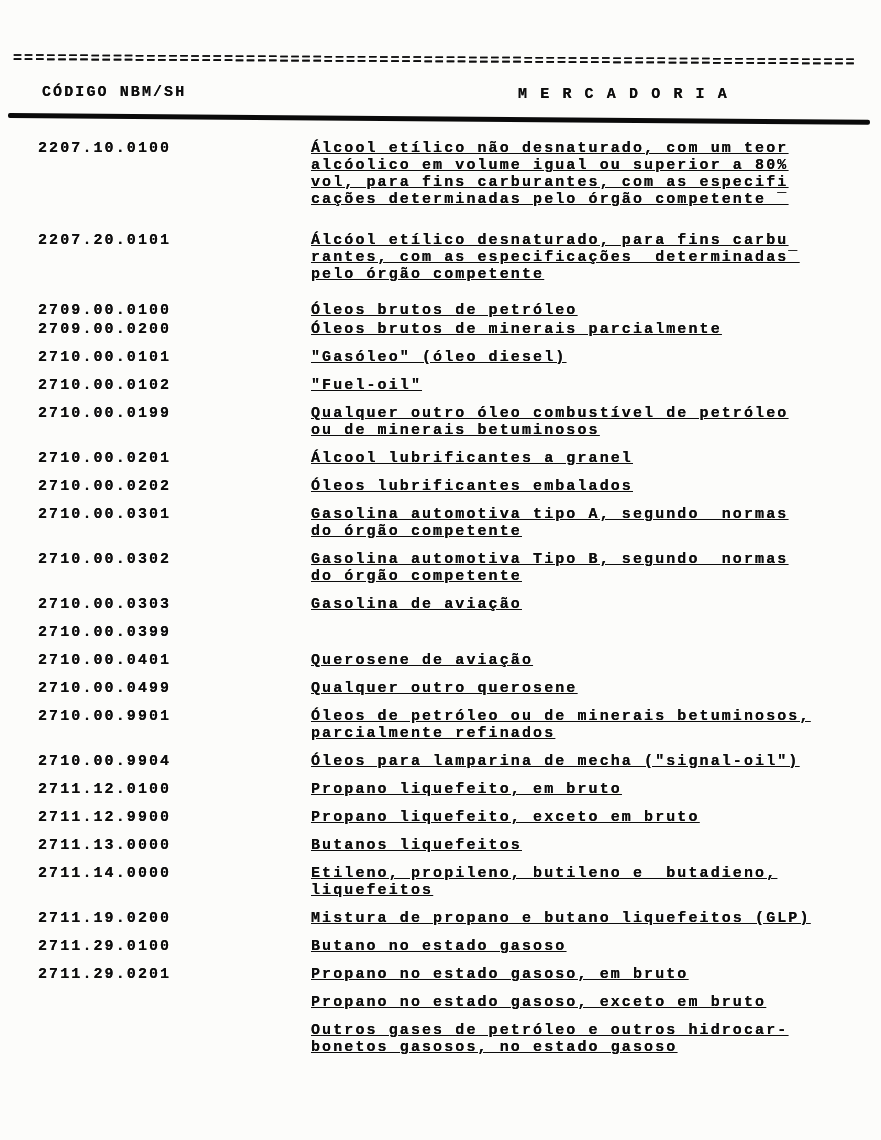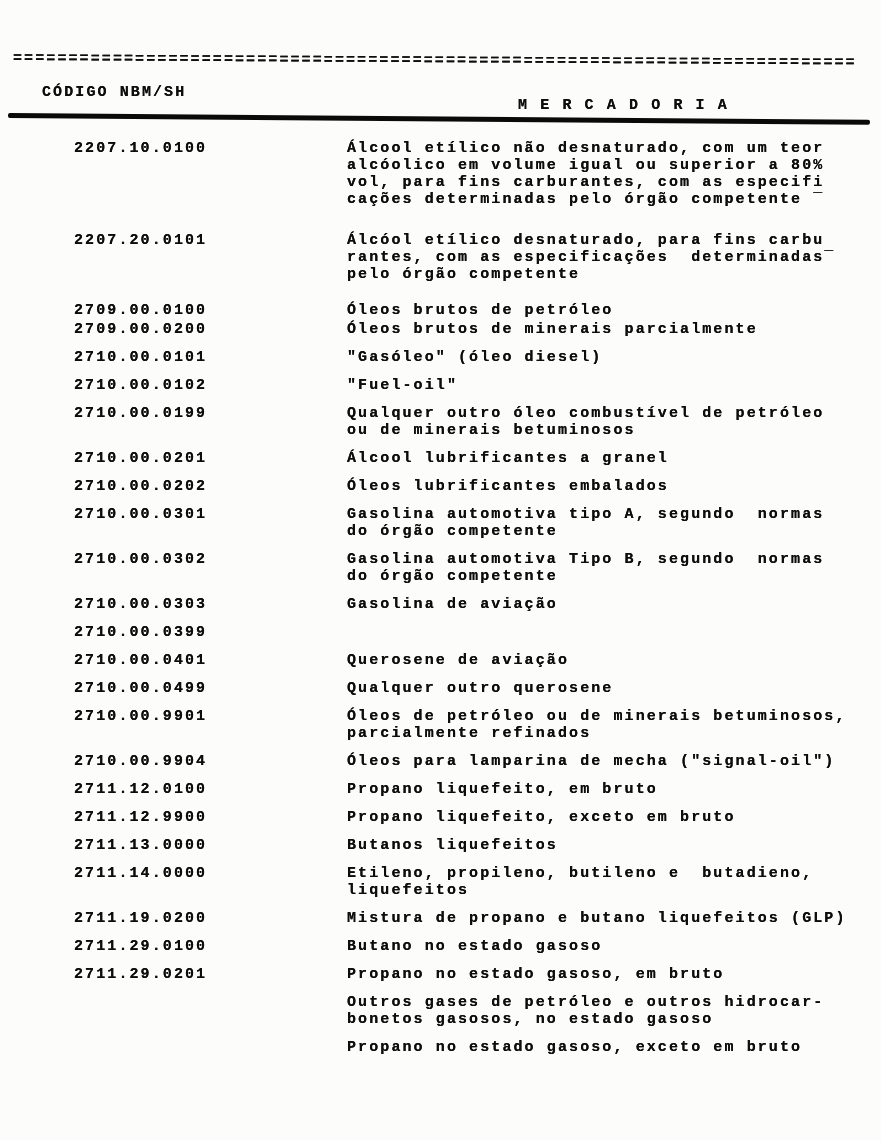--- a/index.html
+++ b/index.html
@@ -36,21 +36,21 @@
     transform: rotate(0.3deg);
     transform-origin: left center;
   }
   .hdr-code {
     position: absolute;
     top: 84px;
     left: 42px;
   }
   .hdr-merc {
     position: absolute;
-    top: 97px;
+    top: 86px;
     left: 487px;
     padding-left: 31px;
   }
   .rule {
     position: absolute;
     top: 113px;
     left: 8px;
     width: 862px;
     height: 5px;
     background: #0a0a0a;
@@ -60,36 +60,36 @@
   }
   .table {
     position: absolute;
     top: 140px;
     left: 0;
     right: 0;
   }
   .row {
     display: flex;
     margin-bottom: 11px;
-    margin-left: 36px;
   }
   .row:nth-child(1) { margin-bottom: 24px; }
   .row:nth-child(2) { margin-bottom: 19px; }
   .row:nth-child(3) { margin-bottom: 2px; }
   .row:last-child { margin-bottom: 0; }
   .code {
     width: 311px;
     padding-left: 38px;
     box-sizing: border-box;
     white-space: nowrap;
   }
   .desc {
     flex: 1;
     white-space: pre-wrap;
     padding-right: 2px;
+    text-decoration: underline;
   }
 </style>
 </head>
 <body>
 
 <div class="doc">
 
   <div class="top-sep txt">============================================================================</div>
 
   <div class="hdr-code txt">CÓDIGO NBM/SH</div>
@@ -224,23 +224,23 @@
     <div class="desc txt">Butano no estado gasoso</div>
   </div>
 
   <div class="row">
     <div class="code txt">2711.29.0201</div>
     <div class="desc txt">Propano no estado gasoso, em bruto</div>
   </div>
 
   <div class="row">
     <div class="code txt"></div>
+    <div class="desc txt">Propano no estado gasoso, exceto em bruto</div>
+  </div>
+
+  <div class="row">
+    <div class="code txt"></div>
     <div class="desc txt">Outros gases de petróleo e outros hidrocar-
 bonetos gasosos, no estado gasoso</div>
   </div>
-
-  <div class="row">
-    <div class="code txt"></div>
-    <div class="desc txt">Propano no estado gasoso, exceto em bruto</div>
-  </div>
 </div>
 
 </div>
 
 </body></html>

